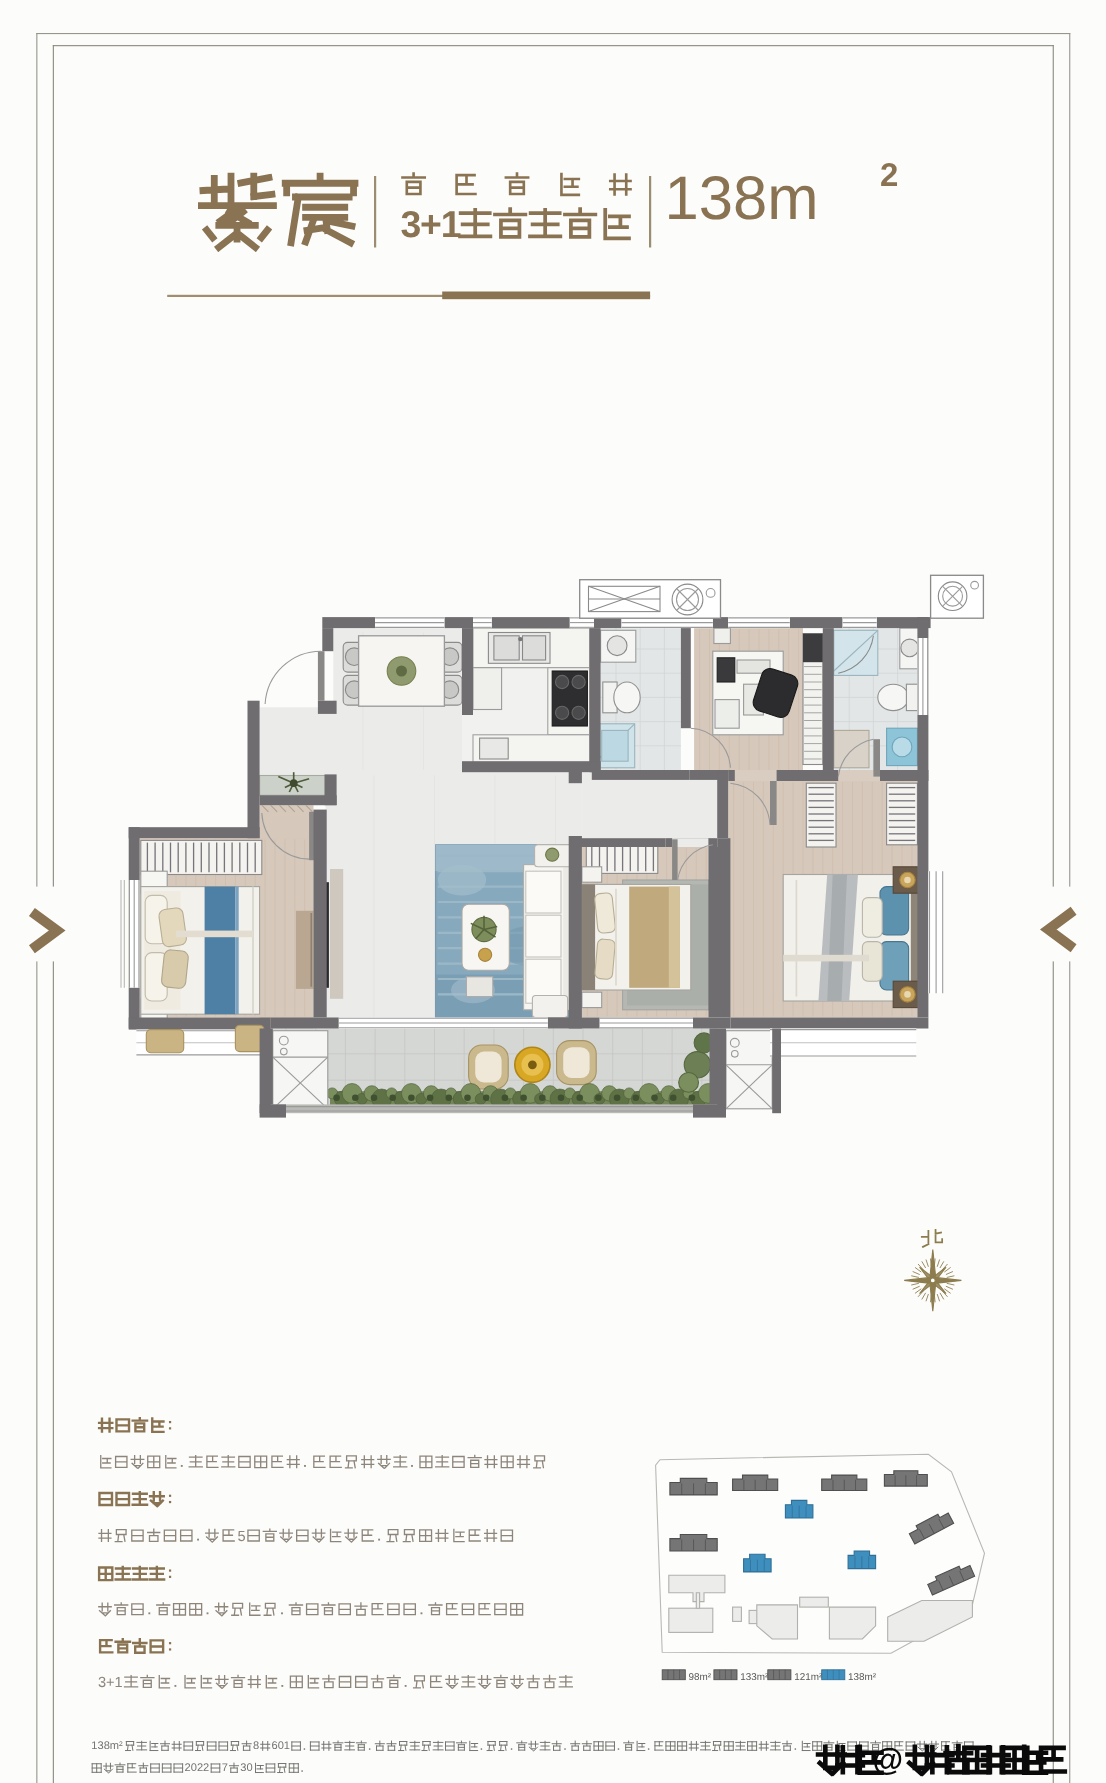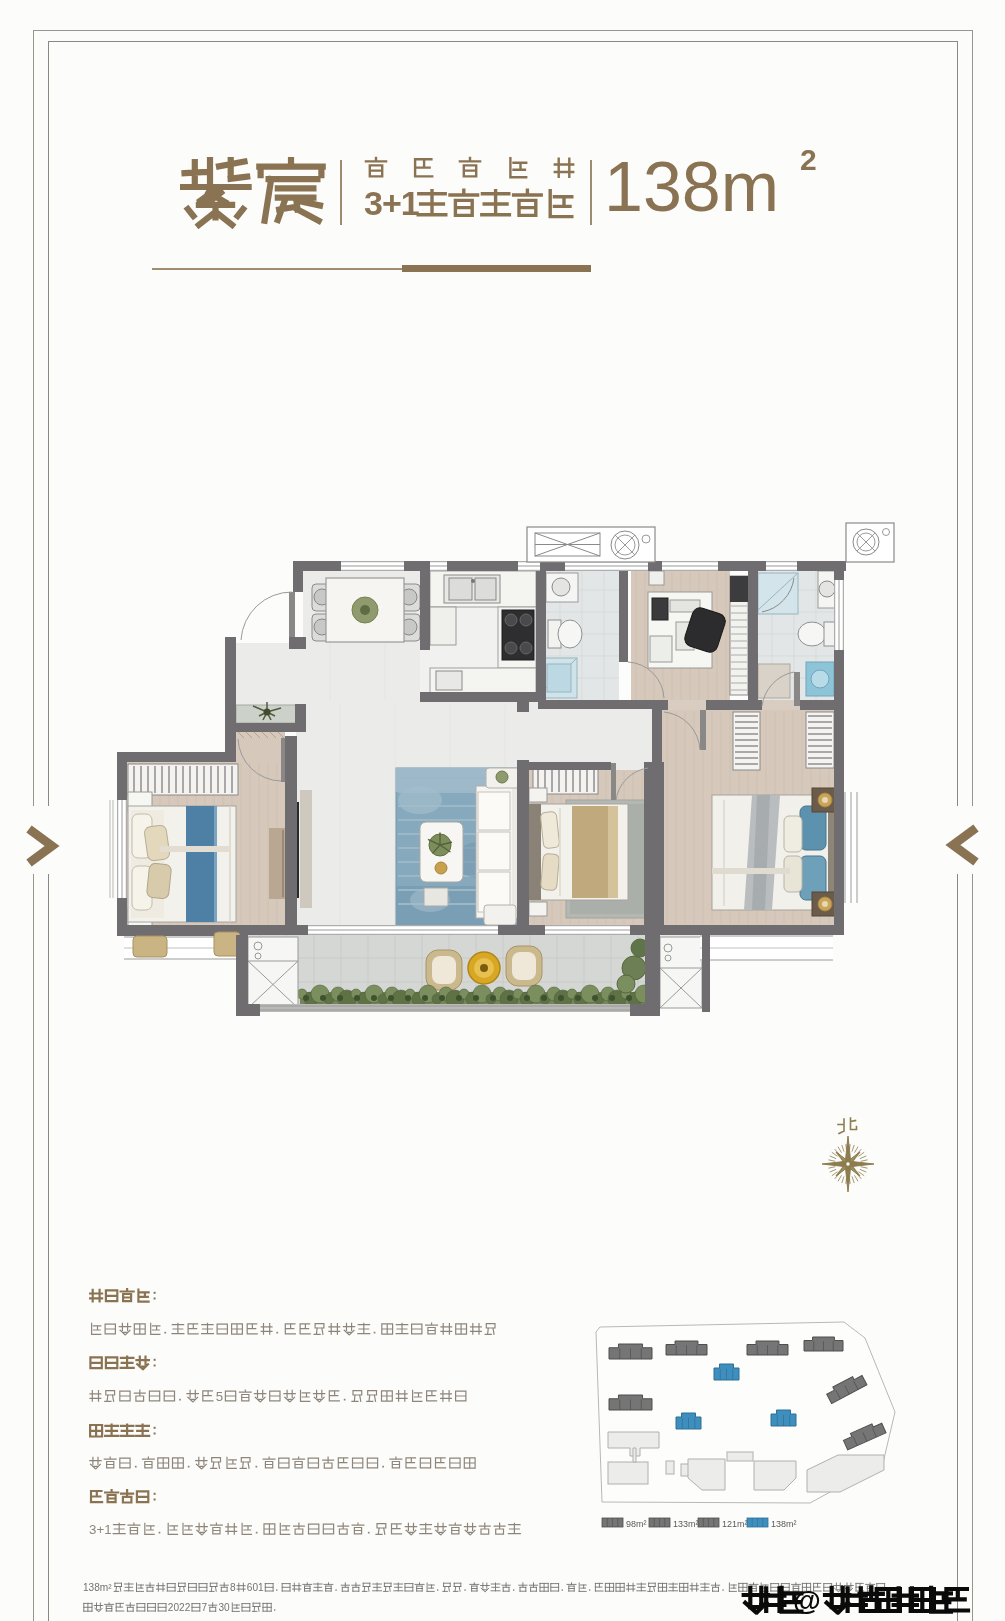--- a/index.html
+++ b/index.html
@@ -31,21 +31,21 @@
 </svg>
 <svg class="abs" style="left:364px;top:188px;overflow:visible" width="215" height="36">
 <text x="0" y="27" font-family="Liberation Sans" font-size="34px" font-weight="bold" fill="#8a7352" letter-spacing="-1px">3+1</text>
 <path d="M54.8 5.8L81.2 5.8M56.6 16.0L79.4 16.0M54.2 26.8L81.8 26.8M68.0 2.8L68.0 26.8" stroke="#8a7352" stroke-width="3.40" fill="none" stroke-linecap="square"></path>
 <path d="M86.0 7.0L113.6 7.0M99.8 2.2L99.8 7.0M91.4 12.4L108.2 12.4M91.4 27.4L108.2 27.4M91.4 12.4L91.4 27.4M108.2 12.4L108.2 27.4M91.4 19.6L108.2 19.6" stroke="#8a7352" stroke-width="3.40" fill="none" stroke-linecap="square"></path>
 <path d="M118.4 5.8L144.8 5.8M120.2 16.0L143.0 16.0M117.8 26.8L145.4 26.8M131.6 2.8L131.6 26.8" stroke="#8a7352" stroke-width="3.40" fill="none" stroke-linecap="square"></path>
 <path d="M149.6 7.0L177.2 7.0M163.4 2.2L163.4 7.0M155.0 12.4L171.8 12.4M155.0 27.4L171.8 27.4M155.0 12.4L155.0 27.4M171.8 12.4L171.8 27.4M155.0 19.6L171.8 19.6" stroke="#8a7352" stroke-width="3.40" fill="none" stroke-linecap="square"></path>
 <path d="M186.2 2.8L186.2 28.6M186.2 28.6L207.8 28.6M190.4 8.8L207.8 8.8M190.4 18.4L206.0 18.4M200.0 8.8L200.0 18.4" stroke="#8a7352" stroke-width="3.40" fill="none" stroke-linecap="square"></path>
 </svg>
 <div class="abs" style="left:590px;top:160px;width:2px;height:65px;background:#9b8c72"></div>
-<div class="abs" style="left:604px;top:147px;color:#8a7352;font-size:70px;letter-spacing:0px">138m</div>
+<div class="abs" style="left:604px;top:147px;color:#8a7352;font-size:56px;letter-spacing:0px">138m</div>
 <div class="abs" style="left:800px;top:143px;color:#8a7352;font-size:30px;font-weight:bold">2</div>
 <div class="abs" style="left:152px;top:268px;width:439px;height:1.5px;background:#a08e6e"></div>
 <div class="abs" style="left:402px;top:265px;width:189px;height:7px;background:#8a7352"></div>
 <svg class="abs" style="left:0;top:0" width="1005" height="1621">
 <rect x="303" y="571" width="117" height="131" fill="#ebebe9"></rect>
 <rect x="420" y="571" width="116" height="131" fill="#f1f1ef"></rect>
 <rect x="296" y="700" width="233" height="235" fill="#ebebe9"></rect>
 <rect x="529" y="702" width="123" height="60" fill="#ebebe9"></rect>
 <rect x="236" y="643" width="70" height="89" fill="#ebebe9"></rect>
 <rect x="236" y="732" width="49" height="203" fill="#d6c8ba"></rect>

